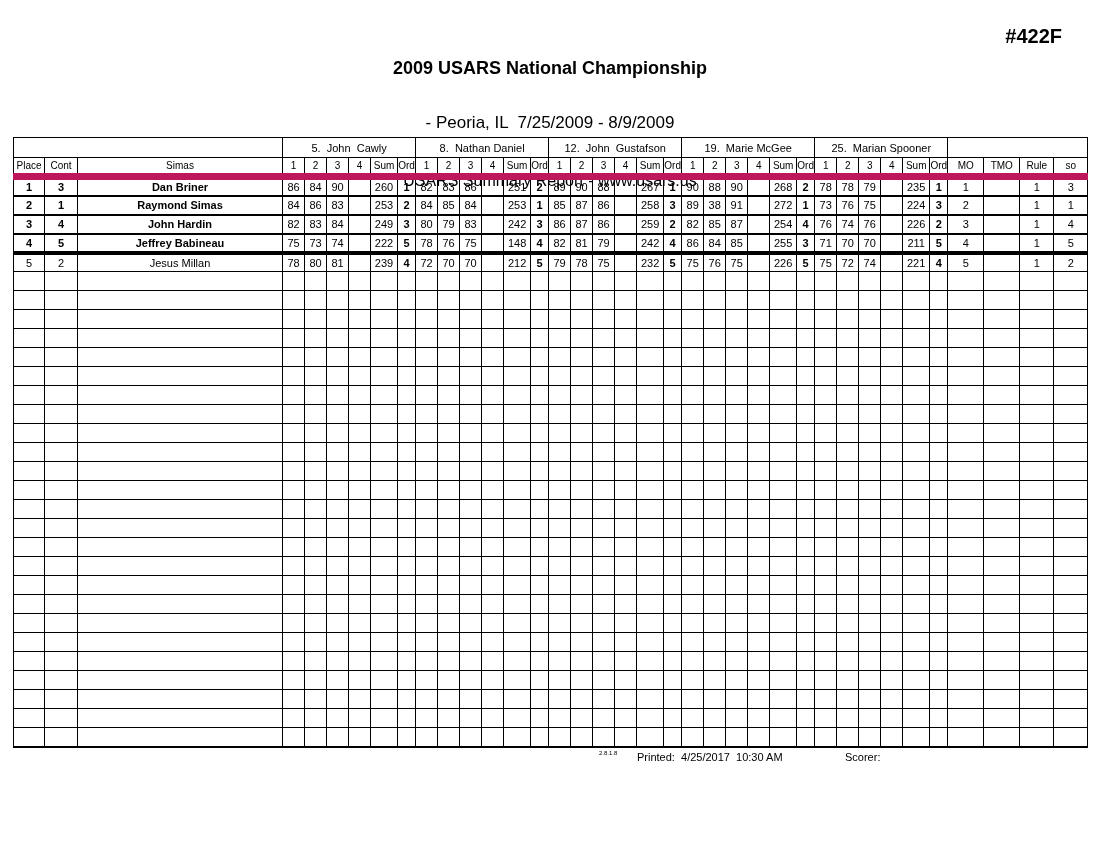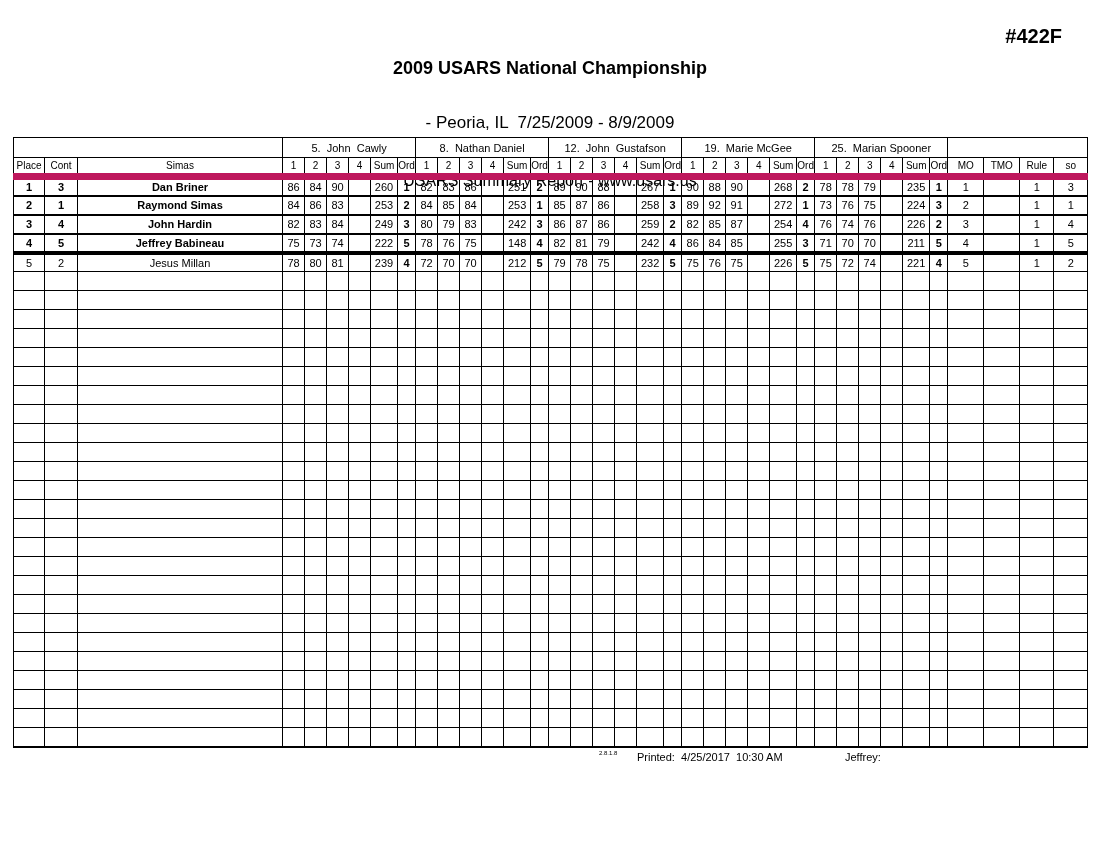--- a/index.html
+++ b/index.html
@@ -208,21 +208,21 @@
           <td></td>
           <td class="sumcol">253</td>
           <td class="ordcol">1</td>
           <td>85</td>
           <td>87</td>
           <td>86</td>
           <td></td>
           <td class="sumcol">258</td>
           <td class="ordcol">3</td>
           <td>89</td>
-          <td>92</td>
+          <td>38</td>
           <td>91</td>
           <td></td>
           <td class="sumcol">272</td>
           <td class="ordcol">1</td>
           <td>73</td>
           <td>76</td>
           <td>75</td>
           <td></td>
           <td class="sumcol">224</td>
           <td class="ordcol">3</td>
@@ -1322,16 +1322,16 @@
           <td></td>
           <td></td>
           <td></td>
         </tr>
       </tbody>
     </table>
 
   <div class="footer">
     <span class="ver">2.8.1.8</span>
     <span class="printed">Printed:  4/25/2017  10:30 AM</span>
-    <span class="scorer">Jeffrey:</span>
+    <span class="scorer">Scorer:</span>
   </div>
 
 </div>
 
 </body></html>

